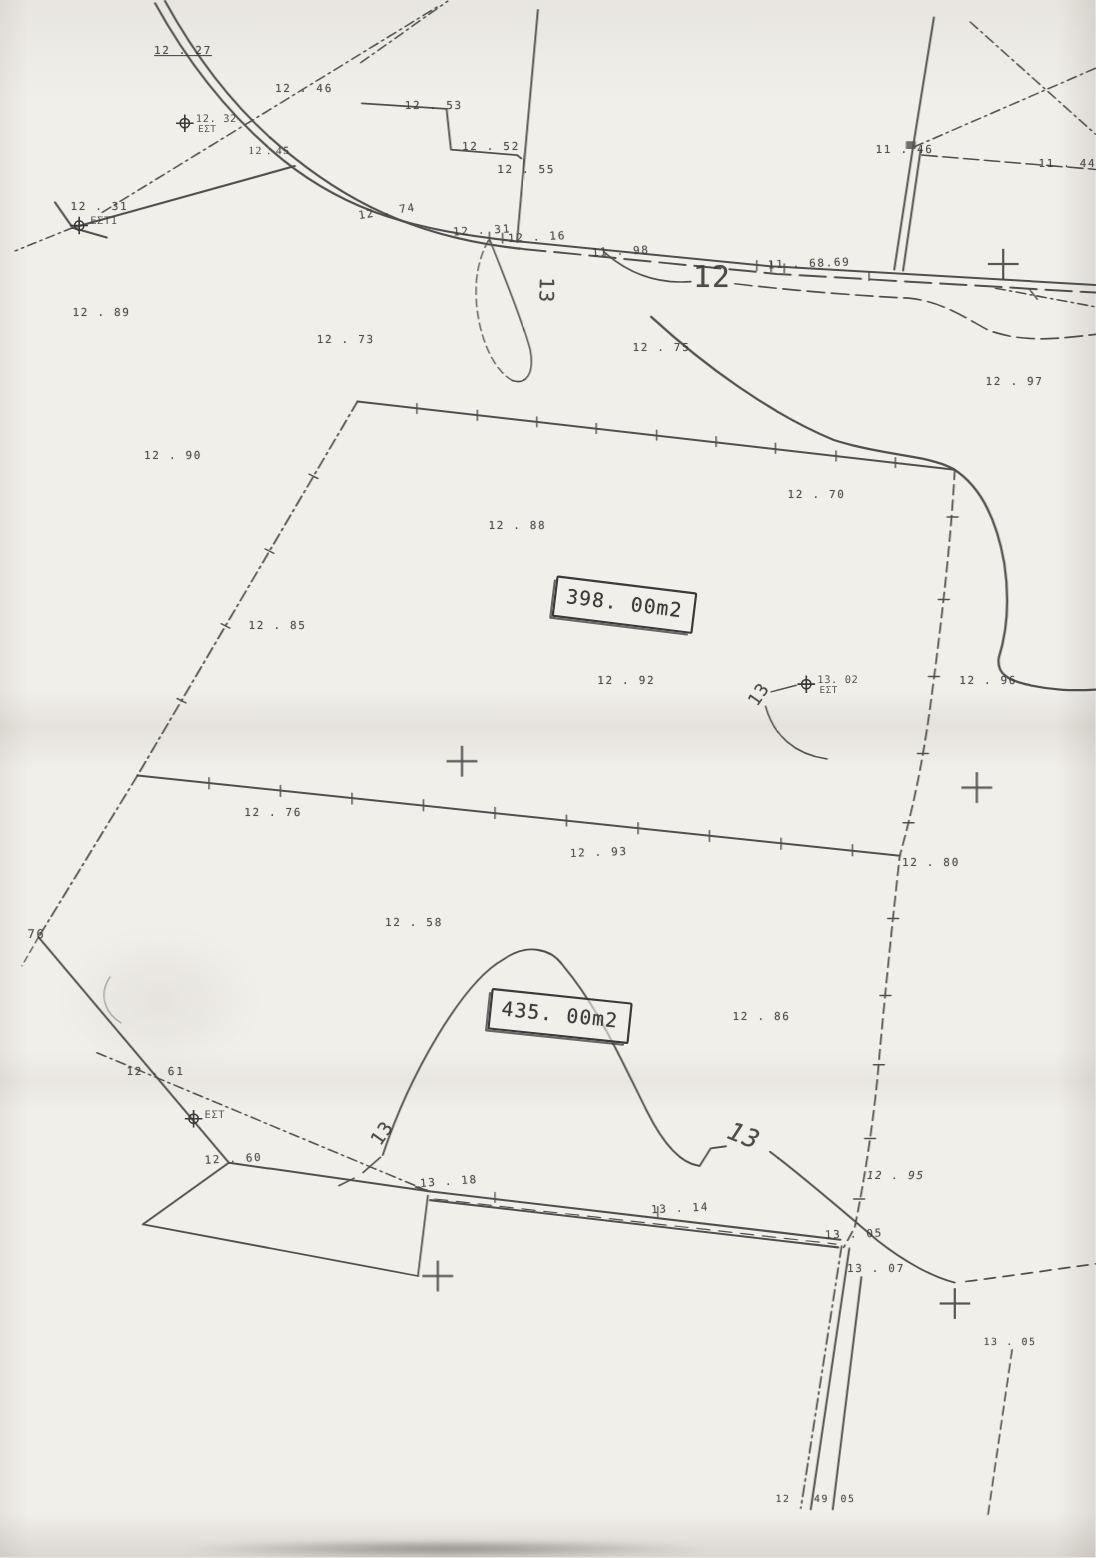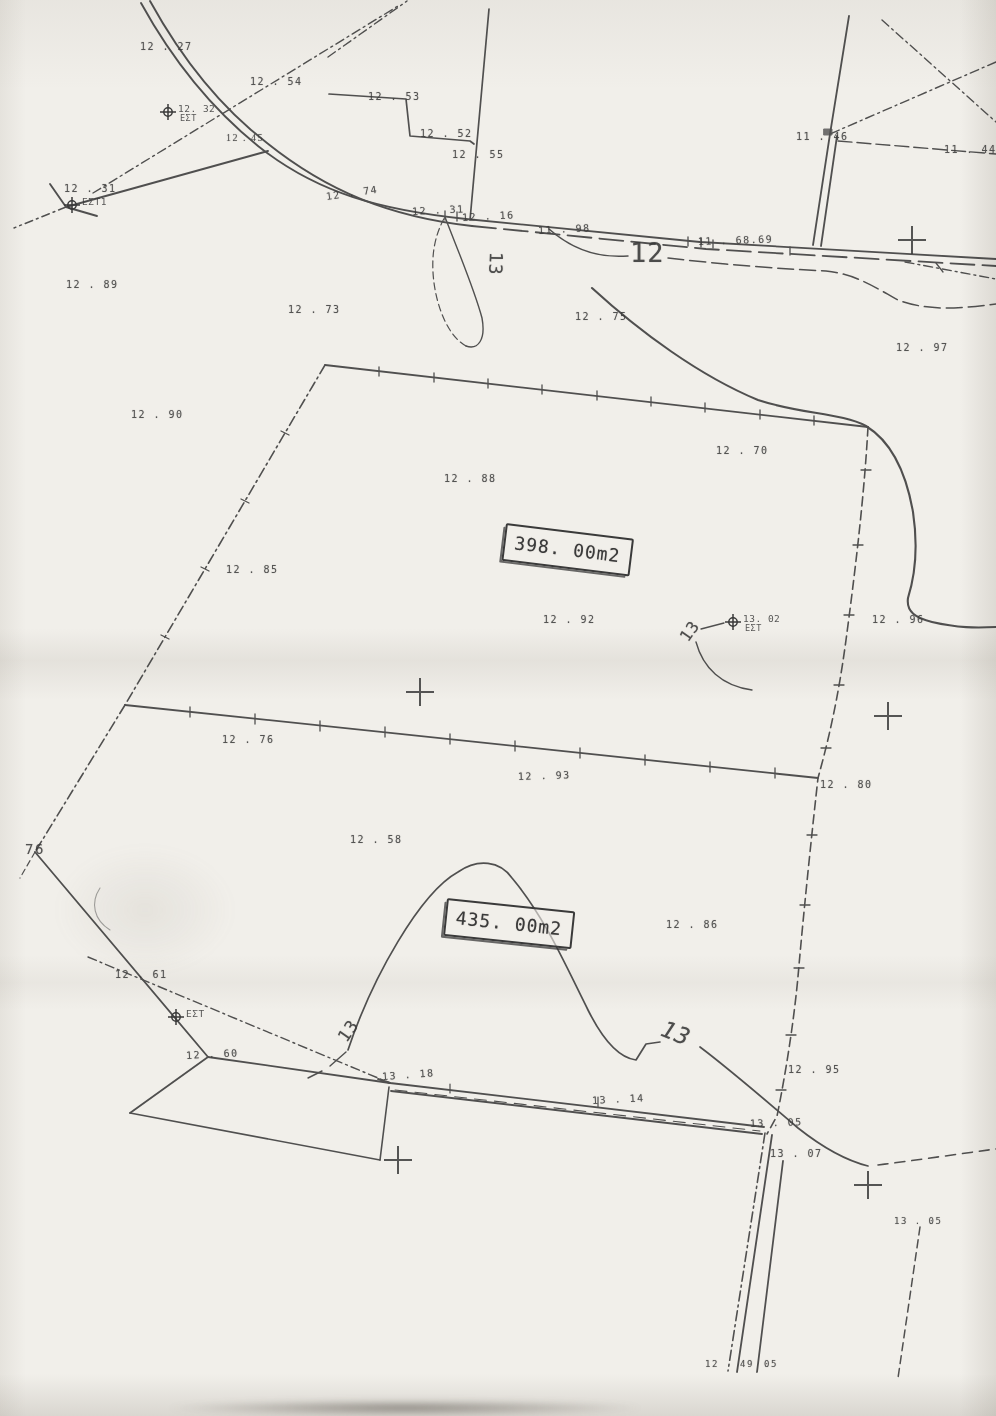--- a/index.html
+++ b/index.html
@@ -140,22 +140,22 @@
   </svg>
 
   <div class="area-box" style="left:506px;top:523px;transform:rotate(7deg);">
     <span>398. 00m2</span>
   </div>
   <div class="area-box" style="left:447px;top:898px;transform:rotate(6deg);">
     <span>435. 00m2</span>
   </div>
 
   <div id="labels-layer">
-      <div class="lbl" style="left: 140px; top: 47px; transform: translateY(-50%);">12 . 27</div>
-      <div class="lbl" style="left: 250px; top: 82px; transform: translateY(-50%);">12 . 54</div>
+      <div class="lbl" style="left: 140px; top: 47px; transform: translateY(-50%); text-decoration: underline;">12 . 27</div>
+      <div class="lbl" style="left: 250px; top: 82px; transform: translateY(-50%);">12 . 46</div>
       <div class="lbl" style="left: 226px; top: 138px; transform: translateY(-50%); font-family: Liberation Serif, serif;">12 . 45</div>
       <div class="lbl" style="left: 64px; top: 189px; transform: translateY(-50%);">12 . 31</div>
       <div class="lbl" style="left: 368px; top: 97px; transform: translateY(-50%);">12 . 53</div>
       <div class="lbl" style="left: 396px; top: 134px; transform: translateY(-50%); margin-left: 24px;">12 . 52</div>
       <div class="lbl" style="left: 452px; top: 155px; transform: translateY(-50%);">12 . 55</div>
       <div class="lbl" style="left: 326px; top: 197px; transform: translateY(-50%) rotate(-8deg);">12 . 74</div>
       <div class="lbl" style="left: 412px; top: 212px; transform: translateY(-50%) rotate(-3deg);">12 . 31</div>
       <div class="lbl" style="left: 462px; top: 218px; transform: translateY(-50%) rotate(-3deg);">12 . 16</div>
       <div class="lbl" style="left: 538px; top: 231px; transform: translateY(-50%) rotate(-3deg);">11 . 98</div>
       <div class="lbl" style="left: 796px; top: 137px; transform: translateY(-50%);">11 . 46</div>
@@ -171,29 +171,29 @@
       <div class="lbl" style="left: 716px; top: 451px; transform: translateY(-50%);">12 . 70</div>
       <div class="lbl" style="left: 444px; top: 479px; transform: translateY(-50%);">12 . 88</div>
       <div class="lbl" style="left: 226px; top: 570px; transform: translateY(-50%); text-align: right;">12 . 85</div>
       <div class="lbl" style="left: 543px; top: 620px; transform: translateY(-50%);">12 . 92</div>
       <div class="lbl contour" style="left: 684px; top: 640px; font-size: 16px; transform: translateY(-50%) rotate(-55deg);">13</div>
       <div class="lbl" style="left: 872px; top: 620px; transform: translateY(-50%);">12 . 96</div>
       <div class="lbl" style="left: 222px; top: 740px; transform: translateY(-50%);">12 . 76</div>
       <div class="lbl" style="left: 518px; top: 777px; transform: translateY(-50%) rotate(-2deg);">12 . 93</div>
       <div class="lbl" style="left: 820px; top: 785px; transform: translateY(-50%);">12 . 80</div>
       <div class="lbl" style="left: 350px; top: 840px; transform: translateY(-50%);">12 . 58</div>
-      <div class="lbl" style="left: 25px; top: 849px; font-size: 14px; transform: translateY(-50%);">76</div>
+      <div class="lbl" style="left: 25px; top: 849px; font-size: 11px; transform: translateY(-50%);">76</div>
       <div class="lbl" style="left: 666px; top: 925px; transform: translateY(-50%);">12 . 86</div>
       <div class="lbl" style="left: 115px; top: 975px; transform: translateY(-50%);">12 . 61</div>
       <div class="lbl" style="left: 186px; top: 1056px; transform: translateY(-50%) rotate(-3deg);">12 . 60</div>
       <div class="lbl" style="left: 382px; top: 1077px; transform: translateY(-50%) rotate(-4deg);">13 . 18</div>
       <div class="lbl" style="left: 592px; top: 1101px; transform: translateY(-50%) rotate(-3deg);">13 . 14</div>
       <div class="lbl contour" style="left: 342px; top: 1040px; font-size: 17px; transform: translateY(-50%) rotate(-55deg);">13</div>
       <div class="lbl contour italic" style="left: 662px; top: 1028px; font-size: 23px; transform: translateY(-50%) rotate(22deg);">13</div>
-      <div class="lbl" style="left: 788px; top: 1070px; transform: translateY(-50%);">12 . 95</div>
+      <div class="lbl" style="left: 788px; top: 1070px; transform: translateY(-50%); font-style: italic;">12 . 95</div>
       <div class="lbl" style="left: 750px; top: 1124px; transform: translateY(-50%) rotate(-2deg);">13 . 05</div>
       <div class="lbl" style="left: 770px; top: 1154px; transform: translateY(-50%);">13 . 07</div>
       <div class="lbl" style="left: 894px; top: 1221px; font-size: 9px; transform: translateY(-50%);">13 . 05</div>
       <div class="lbl" style="left: 705px; top: 1364px; font-size: 9px; transform: translateY(-50%);">12</div>
       <div class="lbl" style="left: 740px; top: 1364px; font-size: 9px; transform: translateY(-50%);">49</div>
       <div class="lbl" style="left: 764px; top: 1364px; font-size: 9px; transform: translateY(-50%);">05</div>
     </div>
   <div id="stations-layer">
       <div class="station" style="left: 168px; top: 112px;">
         <svg width="18" height="18" viewBox="0 0 18 18">

